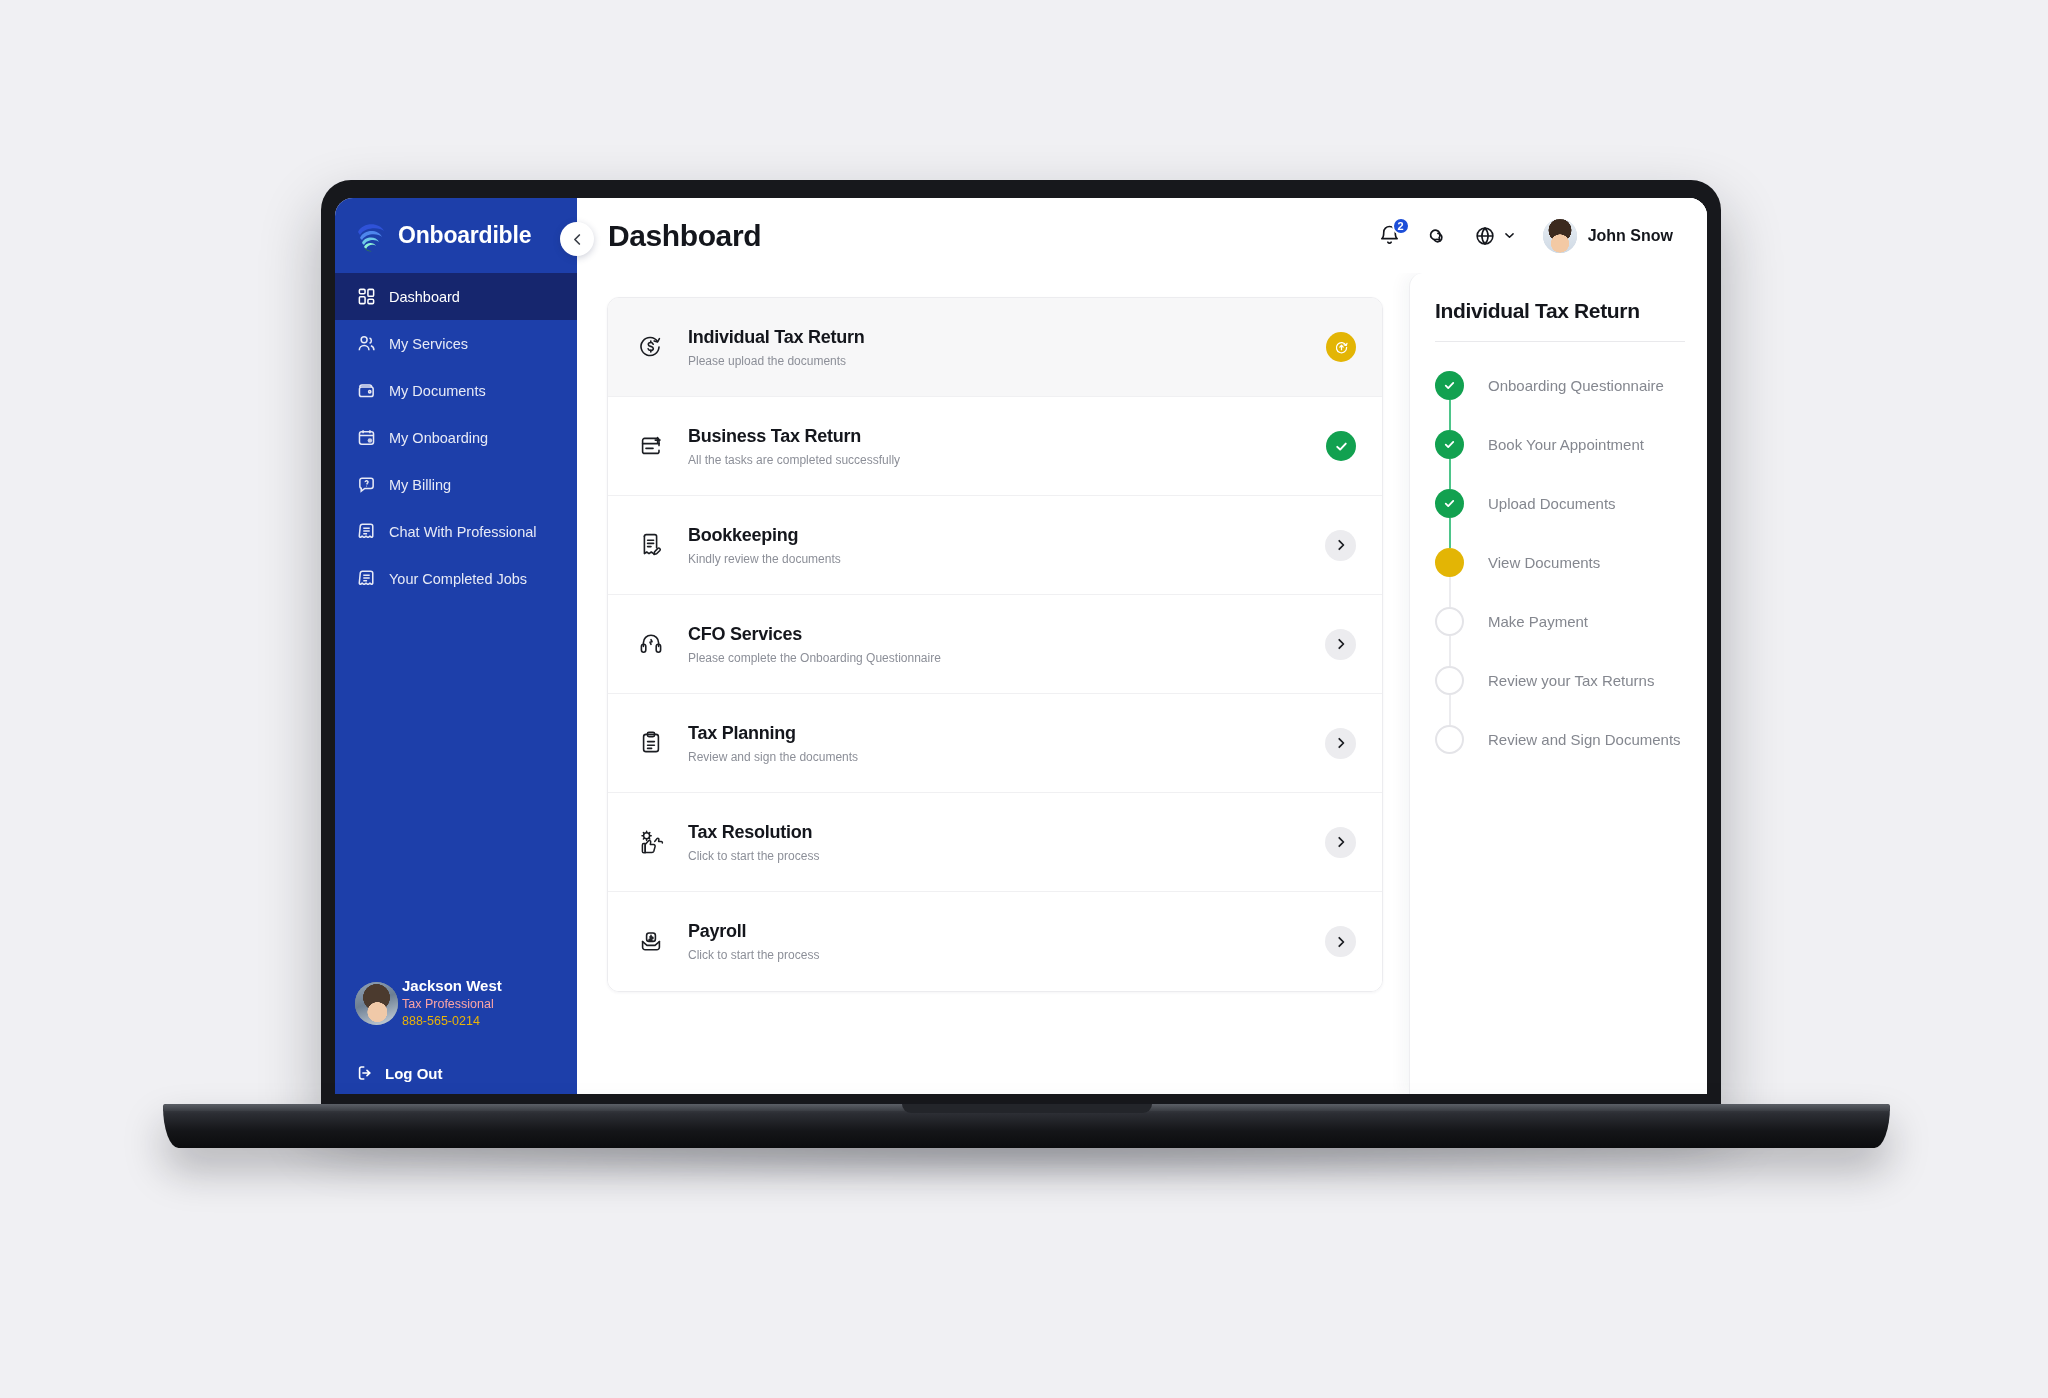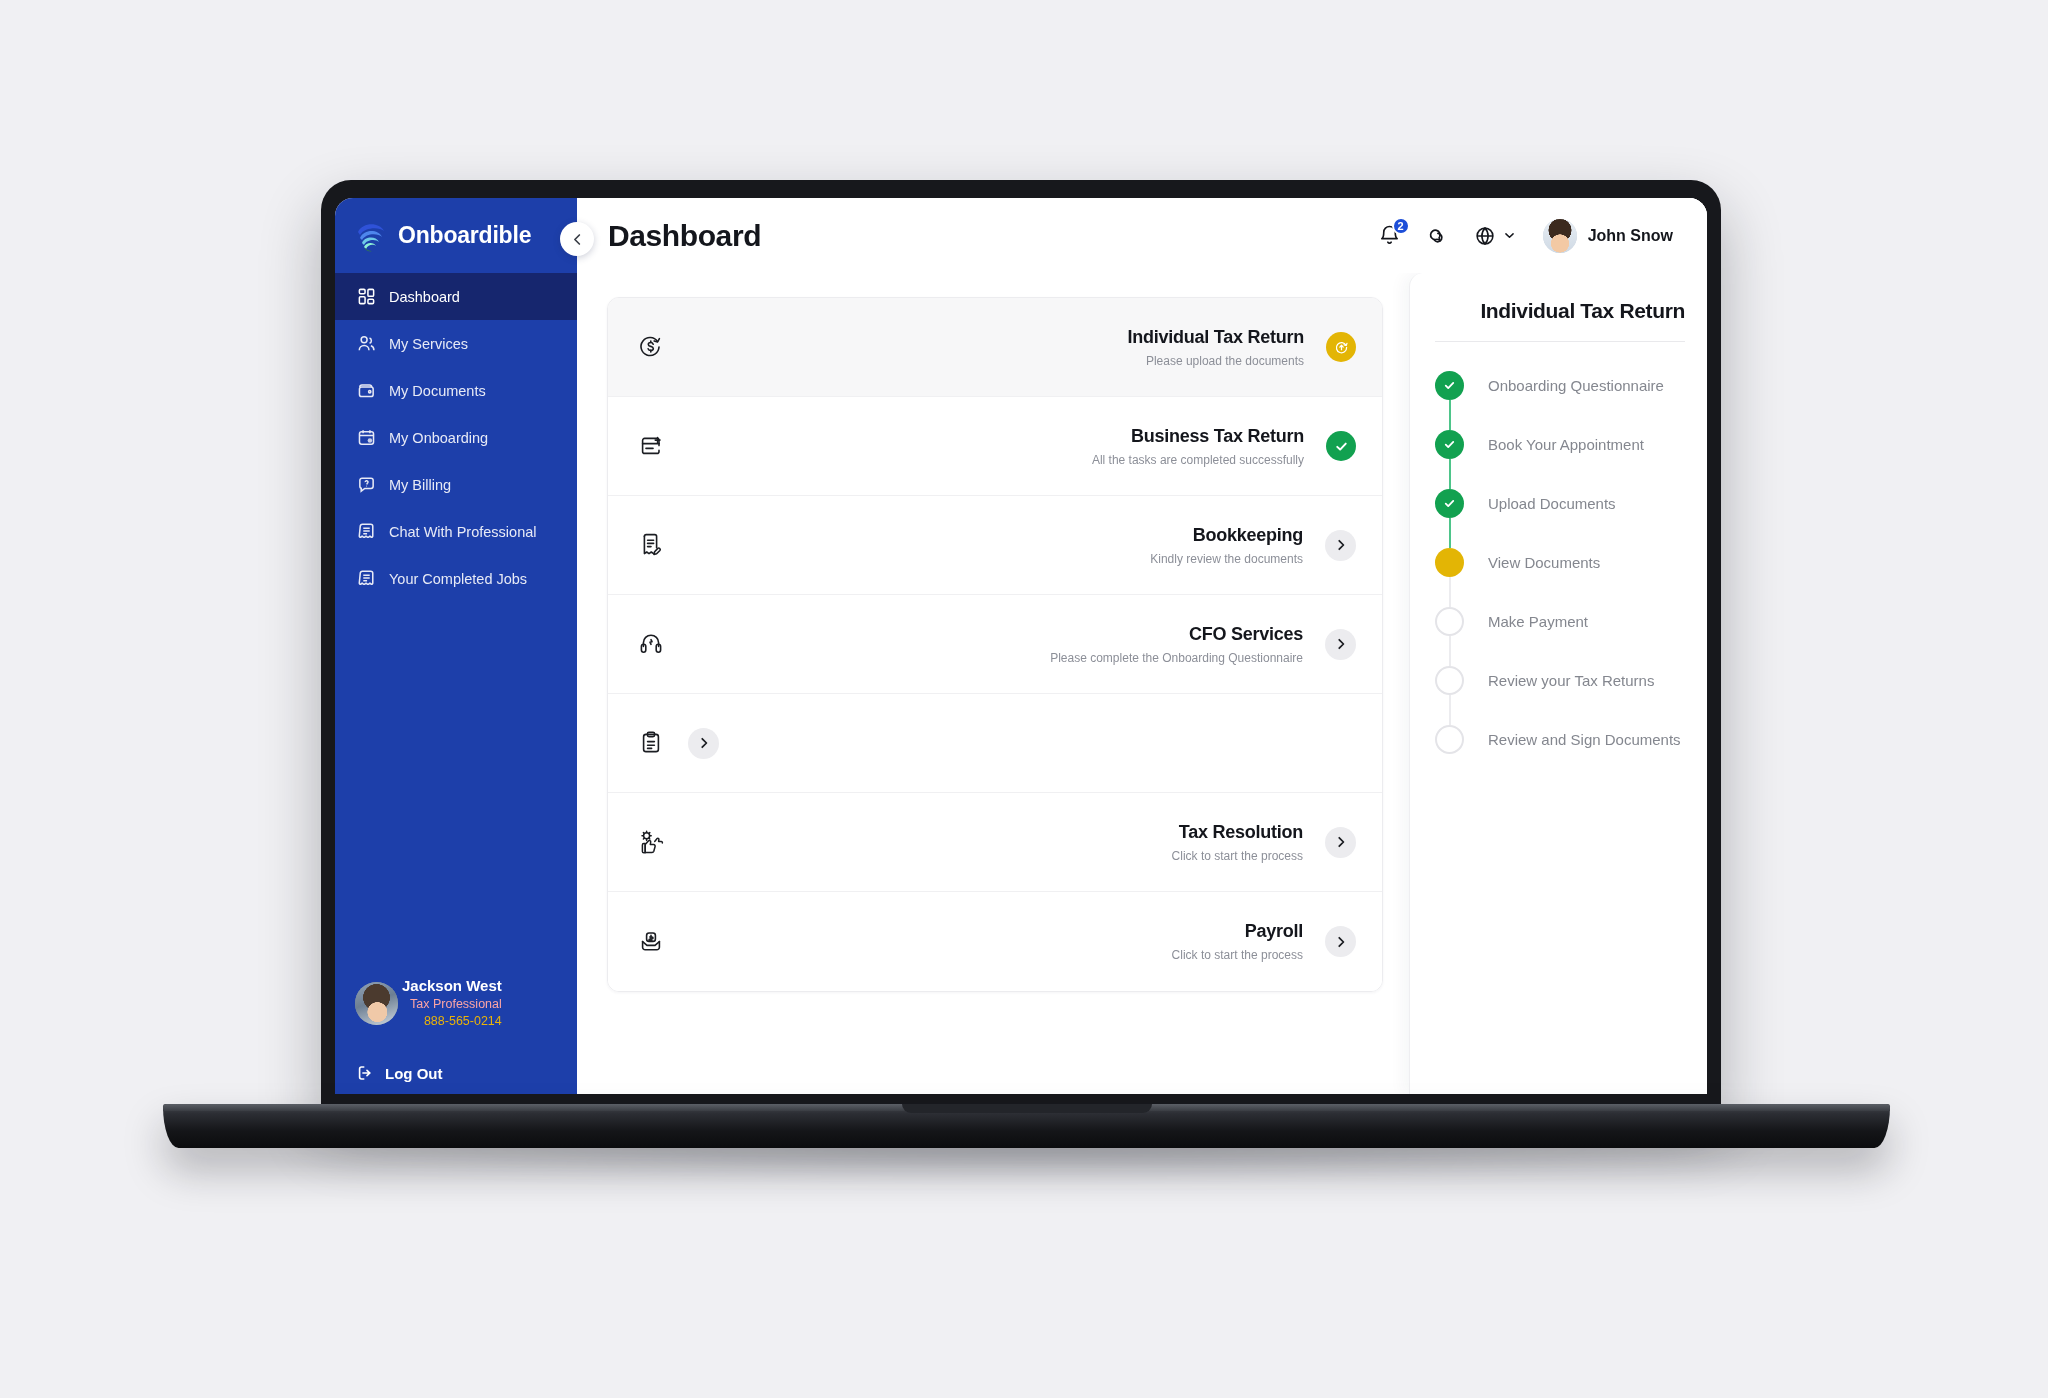--- a/index.html
+++ b/index.html
@@ -10,21 +10,21 @@
     background: #f0f0f3;
     font-family: "Liberation Sans", sans-serif;
     overflow: hidden;
     position: relative;
   }
 
   
   #laptop {
     position: absolute;
     left: 0; top: 0;
-    width: 2048px; height: 1398px; text-align: right;
+    width: 2048px; height: 1398px;
   }
 
   #laptop-lid {
     position: absolute;
     left: 321px;
     top: 180px;
     width: 1400px;
     height: 930px;
     background: #17181c;
     border-radius: 30px 30px 6px 6px;
@@ -603,20 +603,24 @@
               </div>
 
               <div class="card">
                 <span class="card-icon">
                   <svg width="26" height="26" viewBox="0 0 26 26" fill="none" stroke="#1b1d22" stroke-width="1.6" stroke-linecap="round" stroke-linejoin="round">
                     <rect x="5.6" y="4.4" width="14.8" height="17.2" rx="2.4"></rect>
                     <rect x="9.4" y="2.2" width="7.2" height="4.4" rx="1.6"></rect>
                     <path d="M9.6 11.6h6.8M9.6 15.2h6.8M9.6 18.4h4"></path>
                   </svg>
                 </span>
+                <span class="card-text">
+                  <span class="card-title" style="display:block">Tax Planning</span>
+                  <span class="card-sub" style="display:block">Review and sign the documents</span>
+                </span>
                 <span class="card-action">
                   <span class="chev-btn">
                     <svg width="14" height="14" viewBox="0 0 16 16" fill="none" stroke="#1b1d22" stroke-width="2" stroke-linecap="round" stroke-linejoin="round">
                       <path d="M6 3.2 10.8 8 6 12.8"></path>
                     </svg>
                   </span>
                 </span>
               </div>
 
               <div class="card">

